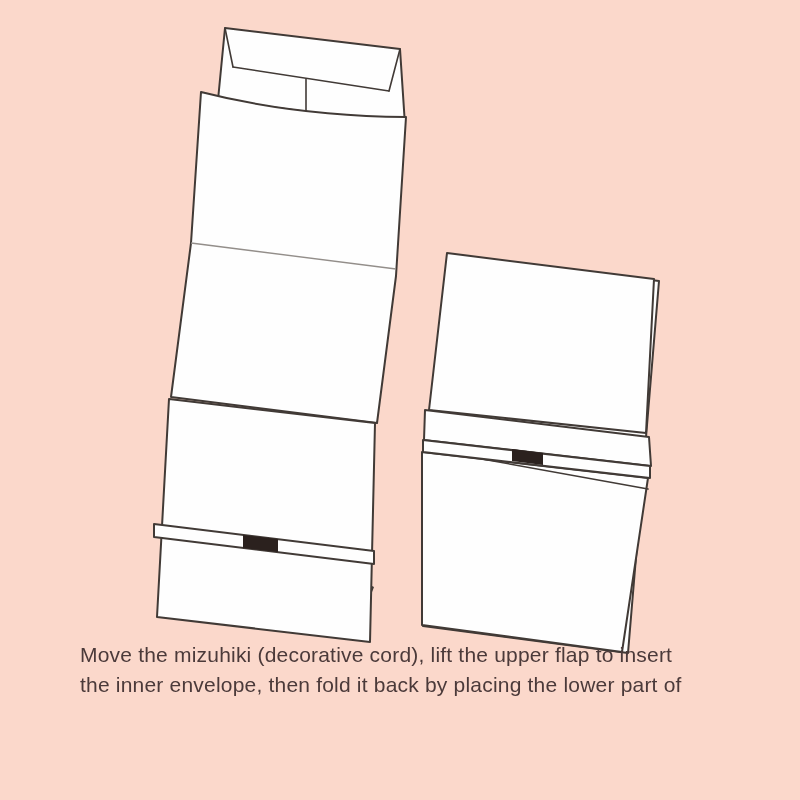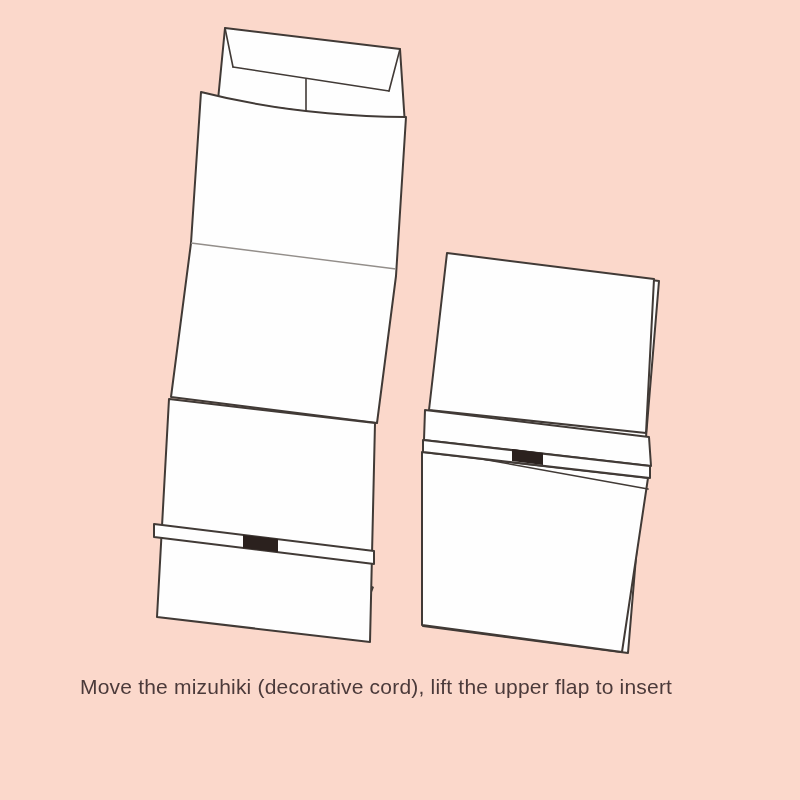--- a/index.html
+++ b/index.html
@@ -13,21 +13,21 @@
     font-family:"Liberation Sans", sans-serif;
   }
   .canvas{position:absolute;left:0;top:0;width:800px;height:800px;}
   .paper{fill:var(--paper);stroke:var(--ink);stroke-width:2;stroke-linejoin:round;}
   .edge{stroke:var(--ink);fill:none;stroke-width:2;stroke-linecap:round;}
   .thin{stroke-width:1.6;}
   .fold{stroke:var(--fold);stroke-width:1.4;fill:none;}
   .knot{fill:var(--knot);stroke:none;}
   .sliver{fill:var(--ink);stroke:none;}
   .caption{
-    position:absolute;left:80px;top:672px;
+    position:absolute;left:80px;top:640px;
     color:var(--text);font-size:21px;line-height:29.5px;letter-spacing:0.2px;
   }
   .caption div{white-space:nowrap;}
 </style>
 </head>
 <body>
 
 <div class="canvas">
   <svg width="800" height="800" viewBox="0 0 800 800" xmlns="http://www.w3.org/2000/svg">
 
@@ -63,13 +63,14 @@
       <polygon class="paper" points="425,410 649,437 651,466 424,440"></polygon>
 
       <polygon class="paper" points="423,440 650,466 650,478 423,452"></polygon>
       <polygon class="knot" points="512,449 543,453 543,465 512,461"></polygon>
     </g>
   </svg>
 </div>
 
 <div class="caption">
   <div>Move the mizuhiki (decorative cord), lift the upper flap to insert</div>
+  <div>the inner envelope, then fold it back by placing the lower part of</div>
 </div>
 
 </body></html>

